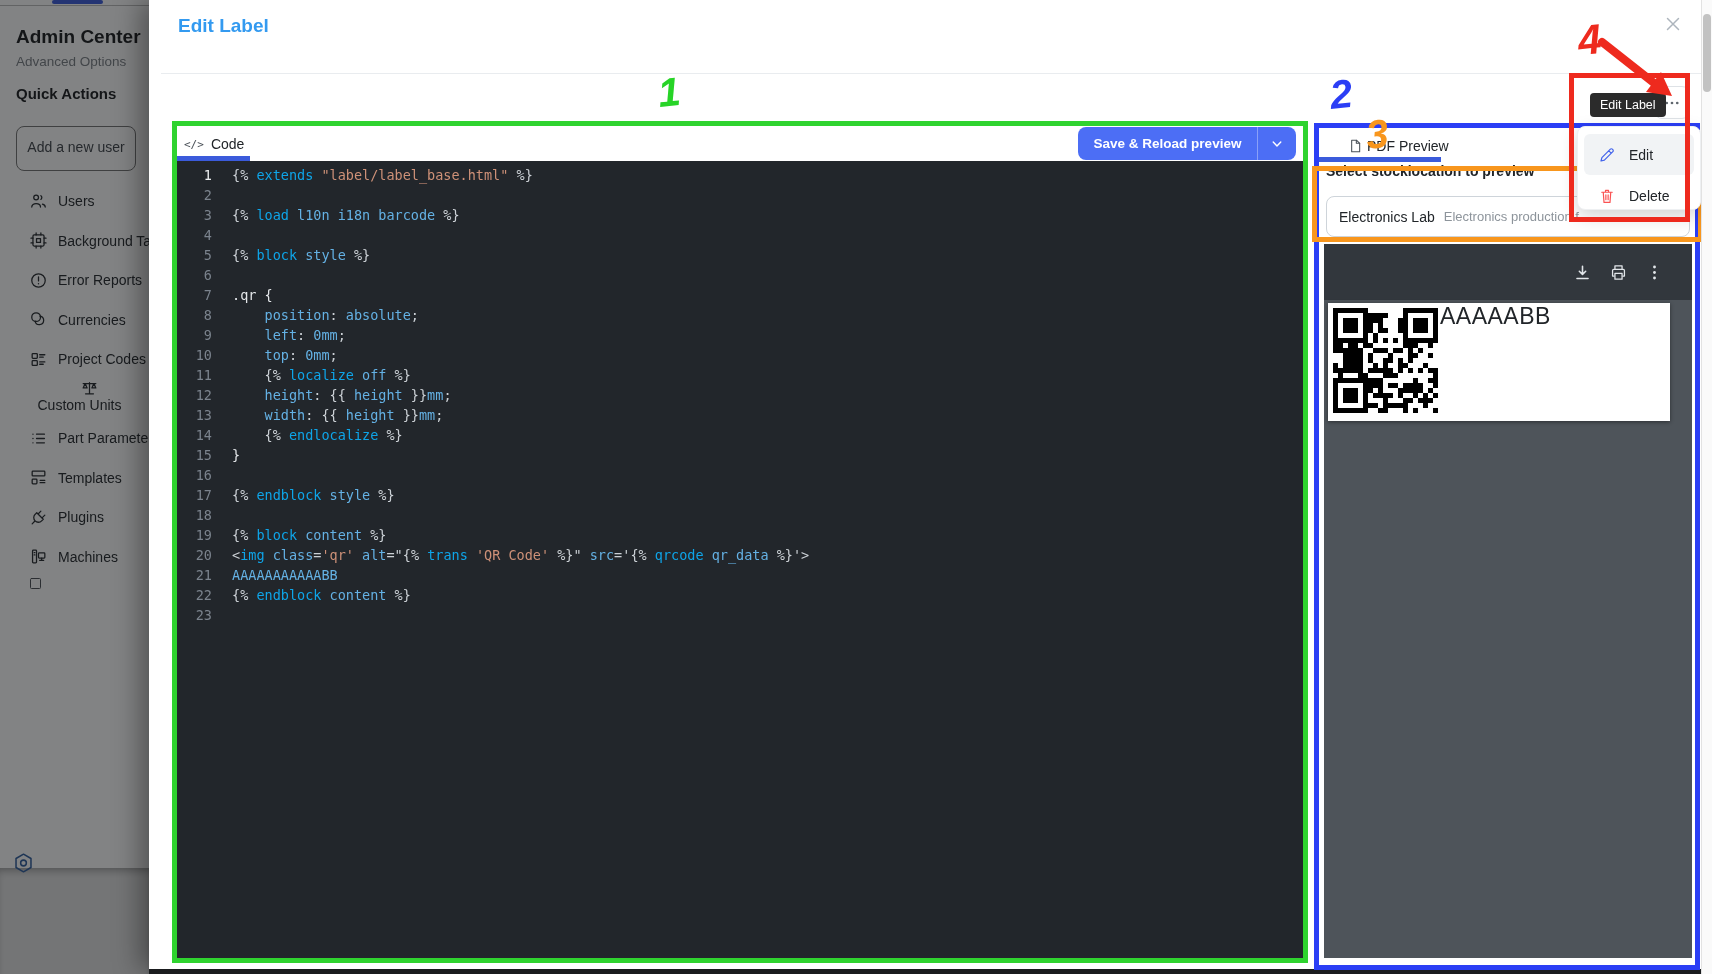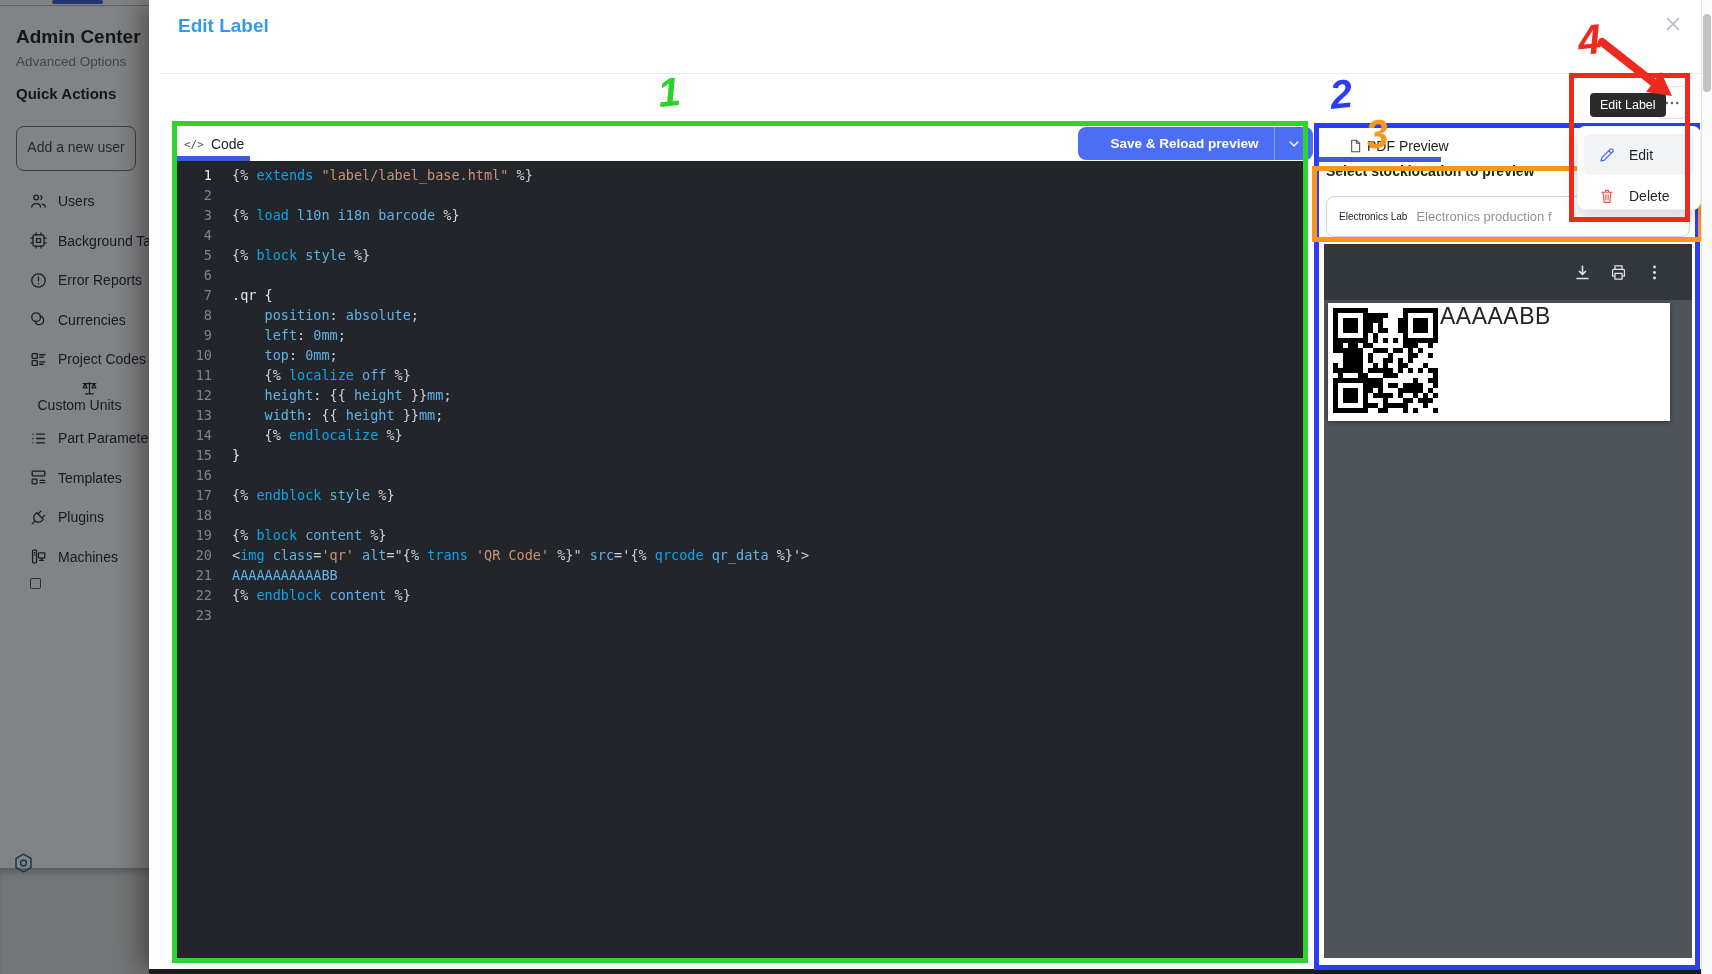--- a/index.html
+++ b/index.html
@@ -33,41 +33,41 @@
   .m-heading{left:660px;top:84px;width:60px;text-align:center;font-size:15px;font-weight:400;color:#212529;margin-top:35px;}
   .bottom-strip{left:149px;top:969px;width:1563px;height:5px;background:#1a1c1e;}
 
   
   .tabbar-left{left:176px;top:125px;width:1128px;height:36px;background:#fff;}
   .tab-code{left:184px;top:132px;height:24px;display:flex;align-items:center;gap:7px;}
   .tab-code .glyph{font-family:"DejaVu Sans Mono",monospace;font-size:11px;color:#495057;}
   .tab-code .lbl{font-size:14px;color:#212529;}
   .tab-underline-left{left:177px;top:156px;width:73px;height:5px;background:#3b5bdb;}
   .save-btn{left:1078px;top:127px;width:218px;height:33px;background:#4c6ef5;border-radius:8px;display:flex;
-            color:#fff;overflow:hidden;padding-left:17px;}
+            color:#fff;overflow:hidden;}
   .save-main{flex:1;display:flex;align-items:center;justify-content:center;font-size:13.5px;font-weight:600;}
   .save-caret{width:38px;display:flex;align-items:center;justify-content:center;border-left:1px solid rgba(255,255,255,.35);}
   .editor{left:177px;top:161px;width:1127px;height:797px;background:#22262b;overflow:hidden;
           font-family:"DejaVu Sans Mono",monospace;font-size:13.5px;line-height:20px;padding-top:4px;box-sizing:border-box;}
   .code-line{display:flex;white-space:pre;height:20px;}
   .code-line .ln{width:26px;text-align:right;color:#7b838d;flex:0 0 26px;margin-left:9px;}
   .code-line.active .ln{color:#eceef0;}
   .code-line .lc{margin-left:20px;}
   .tk-p{color:#ccd1d6}.tk-k{color:#0ea5e9}.tk-s{color:#ce9178}.tk-v{color:#64b1e4}.tk-w{color:#e4e7ea}
 
   
   .tabbar-right{left:1319px;top:128px;width:376px;height:34px;background:#fff;}
   .tab-pdf{left:1347px;top:134px;height:24px;display:flex;align-items:center;gap:4px;}
   .tab-pdf .lbl{font-size:14px;color:#212529;}
   .tab-pdf .ic{width:16px;height:16px;color:#495057;}
   .tab-underline-right{left:1319px;top:157px;width:122px;height:5px;background:#3b5bdb;}
   .sel-label{left:1326px;top:163px;font-size:14px;font-weight:600;color:#212529;}
   .sel-input{left:1326px;top:196px;width:364px;height:41px;border:1px solid #ced4da;border-radius:8px;background:#fff;
              box-sizing:border-box;display:flex;align-items:center;overflow:hidden;white-space:nowrap;}
-  .sel-val{margin-left:12px;font-size:10px;color:#212529;}
+  .sel-val{margin-left:12px;font-size:14px;color:#212529;}
   .sel-desc{margin-left:9px;font-size:13px;color:#8d949b;}
   .viewer{left:1324px;top:244px;width:368px;height:714px;background:#4e545a;}
   .viewer-toolbar{left:1324px;top:244px;width:368px;height:56px;background:#32373d;display:flex;align-items:center;
                   justify-content:flex-end;gap:17px;padding-right:28px;box-sizing:border-box;}
   .vt-ico{width:19px;height:19px;color:#e2e6ea;}
   .pdf-page{left:1328px;top:303px;width:342px;height:118px;background:#fff;box-shadow:0 1px 4px rgba(0,0,0,.45);}
   .qr{left:1333px;top:308px;width:105px;height:105px;}
   .page-text{left:1440px;top:303px;font-size:23px;color:#212529;letter-spacing:.5px;}
 
   

